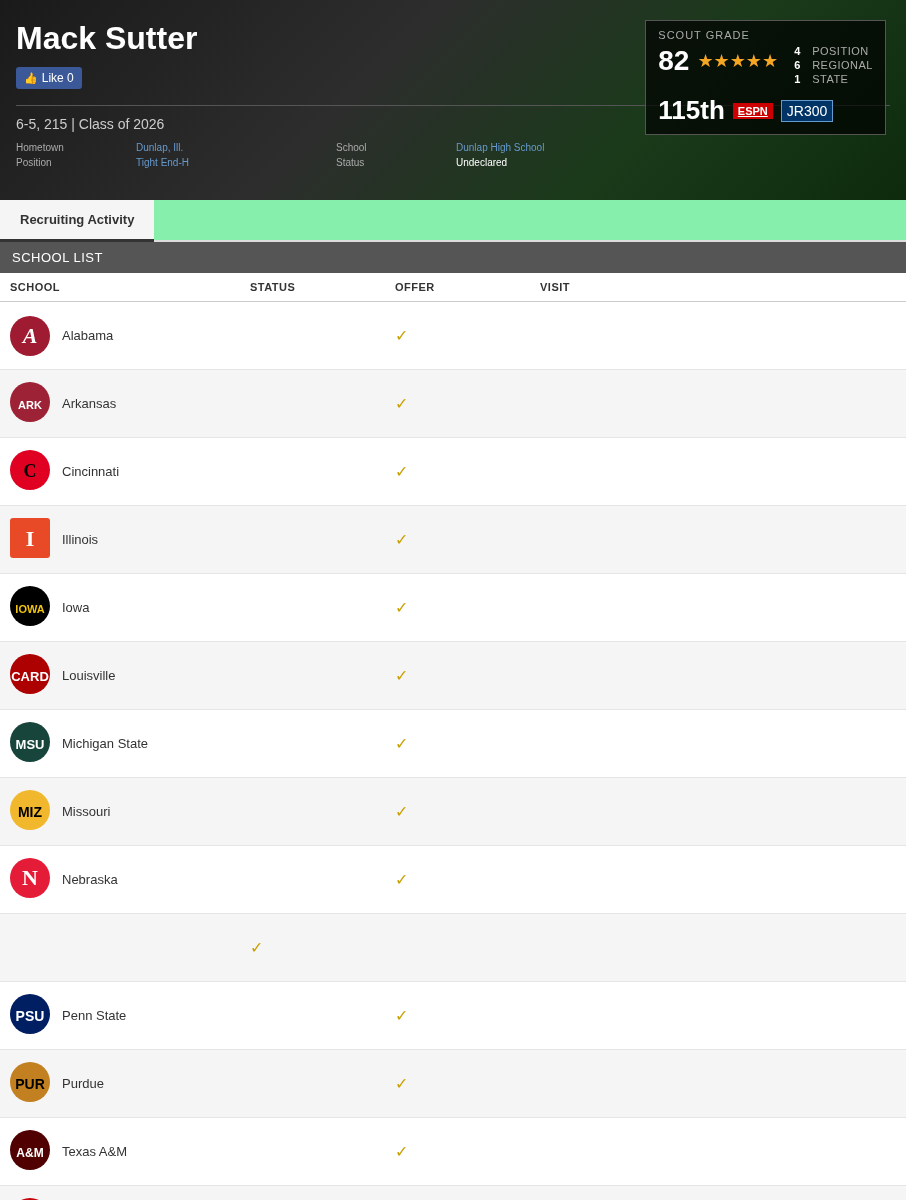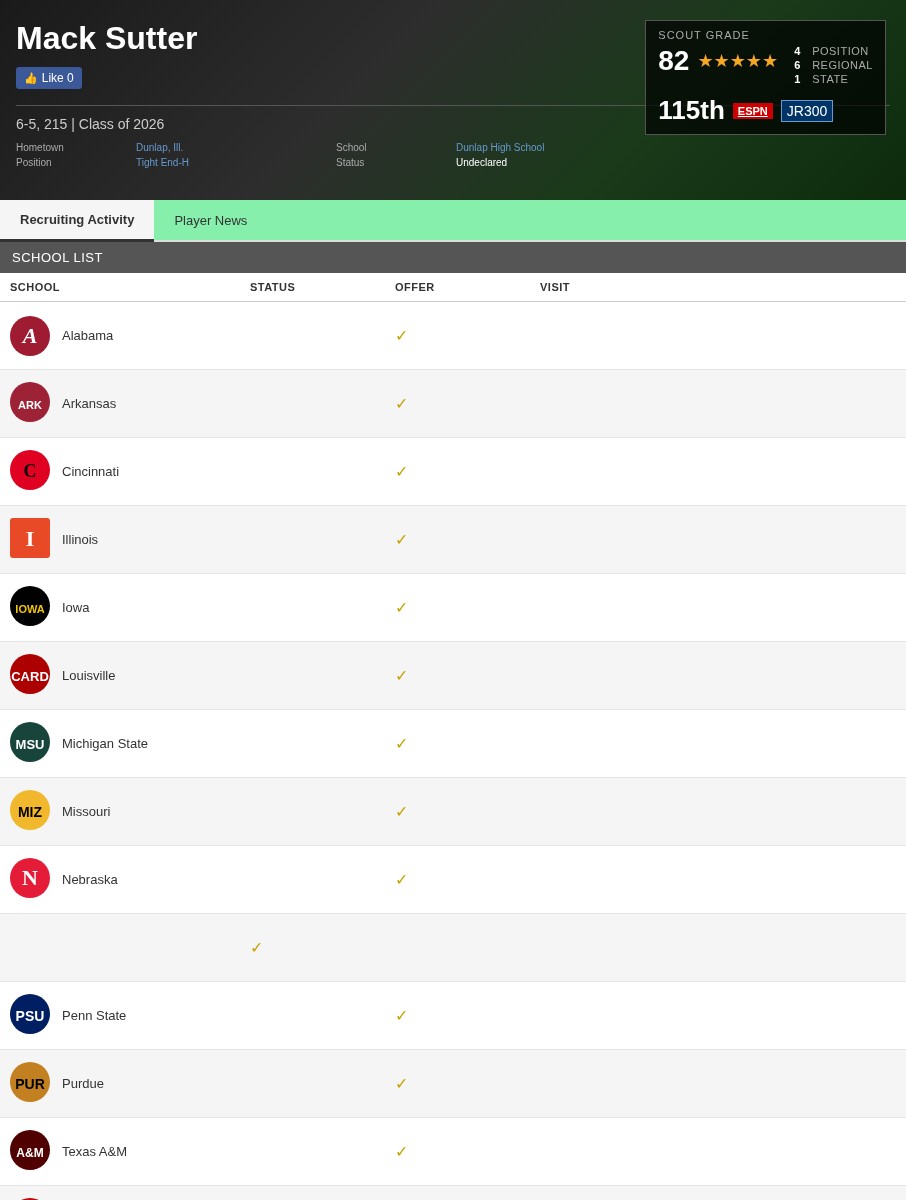--- a/index.html
+++ b/index.html
@@ -314,21 +314,20 @@
     <div class="espn-rank-row">
       <span class="rank-position-num">115th</span>
       <span class="espn-badge">ESPN</span>
       <span class="juke-badge">JR300</span>
     </div>
   </div>
 </div>
 
 <div class="tabs-bar">
   <button class="tab active">Recruiting Activity</button>
-  <button class="tab">Player News</button>
 </div>
 
 <div class="table-section">
   <div class="school-list-header">SCHOOL LIST</div>
   <div class="col-headers">
     <div class="col-header">SCHOOL</div>
     <div class="col-header">STATUS</div>
     <div class="col-header">OFFER</div>
     <div class="col-header">VISIT</div>
   </div>

